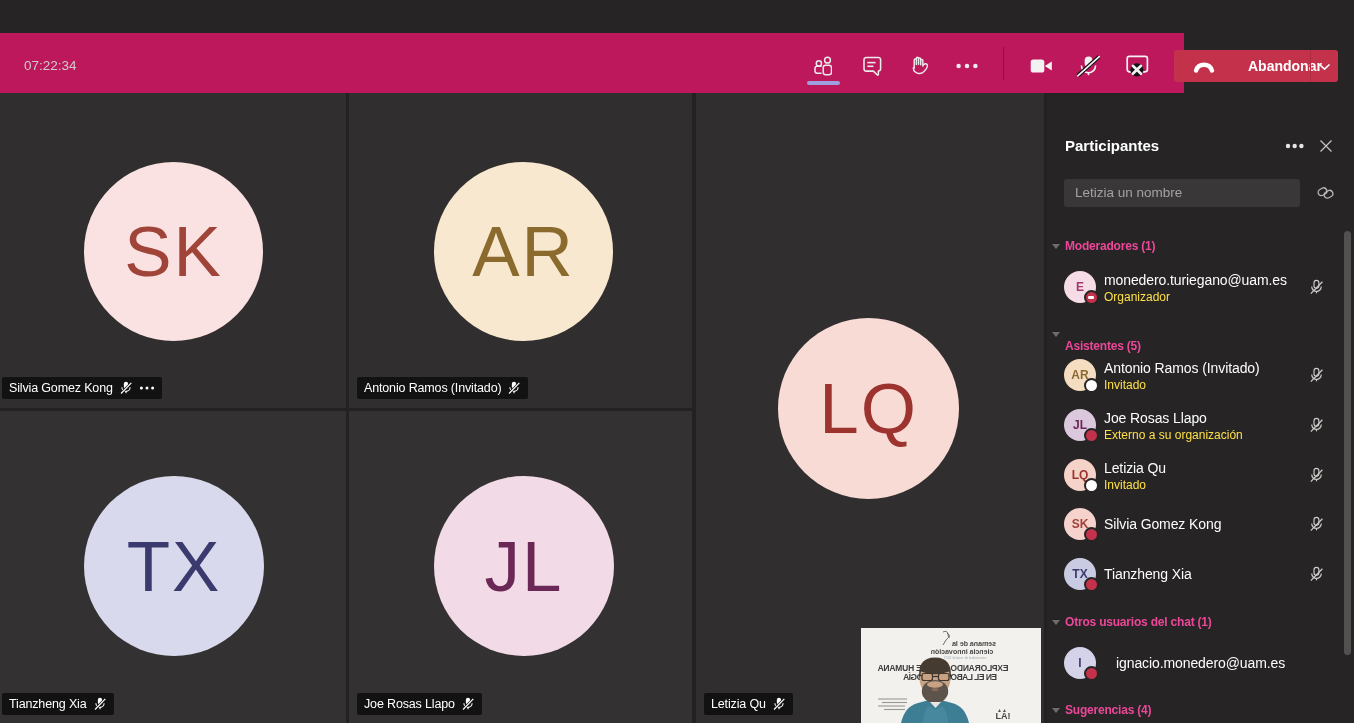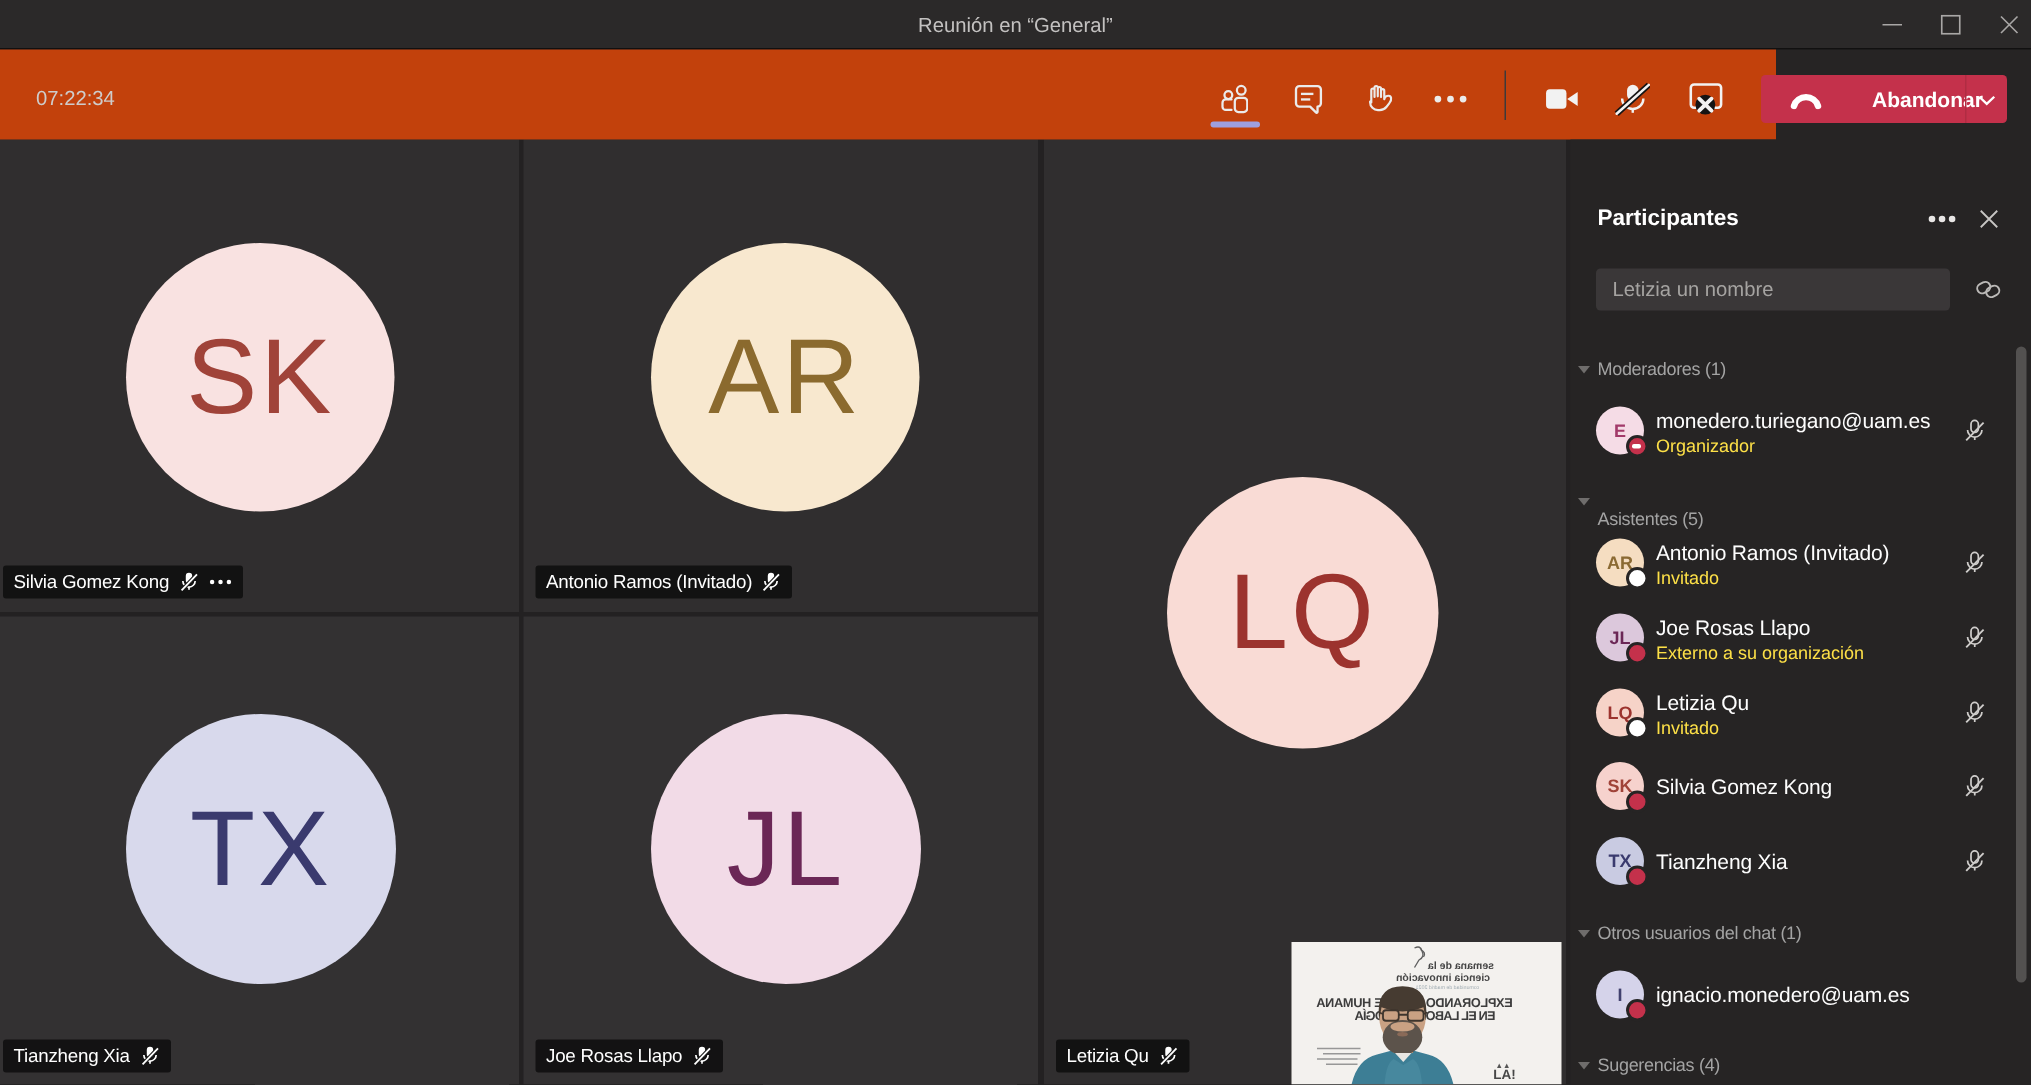--- a/index.html
+++ b/index.html
@@ -7,21 +7,21 @@
     font-family:"Liberation Sans", sans-serif; }
   .abs { position:absolute; }
   #app { position:relative; width:1354px; height:723px; }
 
   
   #titlebar { position:absolute; left:0; top:0; width:1354px; height:33px; background:#2b2929; border-bottom:1px solid #111010; }
   #title { position:absolute; left:0; right:0; top:0; height:33px; line-height:33px;
     text-align:center; color:#c3c1c0; font-size:13.5px; }
 
   
-  #toolbar { position:absolute; left:0; top:33px; width:1184px; height:60px; background:#c2410c; }
+  #toolbar { position:absolute; left:0; top:33px; width:1184px; height:60px; background:#be185d; }
   #clock { position:absolute; left:24px; color:#cecccb; font-size:13.5px; line-height:14px; top:26px; }
   .tbi { position:absolute; top:33px; width:24px; height:24px; margin-top:-12px; }
   #sep1 { position:absolute; left:1003px; top:14px; width:1px; height:33px; background:#3c3a3a; }
   #underline { position:absolute; left:807px; top:48px; width:33px; height:3.5px;
     border-radius:2px; background:#9e9fdf; }
 
   
   #abandon { position:absolute; left:1174px; top:17px; width:164px; height:32px;
     background:#c4314b; border-radius:3px; color:#fff; }
   #abandon .lbl { position:absolute; left:48px; top:8px; font-size:14px; font-weight:bold;margin-left:26px; }
@@ -33,21 +33,21 @@
   .circle { position:absolute; border-radius:50%; display:flex; align-items:center;
     justify-content:center; font-size:71px; letter-spacing:2px; }
   .nlabel { position:absolute; height:22px; background:rgba(12,12,12,0.82); border-radius:2px;
     display:flex; align-items:center; padding:0 7px; color:#fff; font-size:12.5px; letter-spacing:-0.15px; gap:6px; }
 
   
   #panel { position:absolute; left:1047px; top:93px; width:307px; height:564px; background:#262424; }
   #ptitle { position:absolute; left:18px; top:44px; font-size:15px; font-weight:bold; color:#fff; }
   #psearch { position:absolute; left:17px; top:86px; width:236px; height:28px; background:#3a3738;
     border-radius:3px; color:#a5a3a1; font-size:13.5px; line-height:28px; padding-left:11px; }
-  .shead { position:absolute; left:18px; font-size:12px; font-weight:normal; color:#a3a3a3; letter-spacing:-0.2px; }
+  .shead { position:absolute; left:18px; font-size:12px; font-weight:bold; color:#ec4899; letter-spacing:-0.2px; }
   .chev { position:absolute; left:5px; width:0; height:0; border-left:4.5px solid transparent;
     border-right:4.5px solid transparent; border-top:5px solid #6f6d6c; }
   .prow-name { position:absolute; left:57px; color:#fdfdfd; font-size:14px; letter-spacing:-0.1px; }
   .prow-sub { position:absolute; left:57px; color:#fde047; font-size:12px; }
   .pav { position:absolute; left:17px; width:32px; height:32px; border-radius:50%;
     display:flex; align-items:center; justify-content:center; font-size:12px; font-weight:bold; }
   .badge { position:absolute; width:15px; height:15px; border-radius:50%;
     border:2px solid #262424; }
   .pmic { position:absolute; left:261px; }
   #scrollbar { position:absolute; left:297px; top:138px; width:7px; height:424px;
@@ -144,32 +144,20 @@
             <line x1="61" y1="48" x2="58.5" y2="47"></line>
             <line x1="88" y1="48" x2="90.5" y2="47"></line>
           </g>
           <path d="M69 74 L74.5 80 L80 74 Z" fill="#e8e6e2"></path>
           <path d="M62 95 q1 -14 6 -17 l6.5 4 6.5 -4 q5 3 6 17 z" fill="#47889e"></path>
         </g>
       </svg>
     </div>
   </div>
 
-  <div id="titlebar">
-    <div id="title">Reunión en “General”</div>
-    <svg class="abs" style="left:1249px; top:4px;" width="25" height="25" viewBox="0 0 25 25">
-      <line x1="6" y1="12.5" x2="19" y2="12.5" stroke="#a9a7a6" stroke-width="1.1"></line>
-    </svg>
-    <svg class="abs" style="left:1288px; top:4px;" width="25" height="25" viewBox="0 0 25 25">
-      <rect x="6.5" y="6.5" width="12" height="12" fill="none" stroke="#a9a7a6" stroke-width="1.1"></rect>
-    </svg>
-    <svg class="abs" style="left:1327px; top:4px;" width="25" height="25" viewBox="0 0 25 25">
-      <path d="M7 7 L18 18 M18 7 L7 18" stroke="#a9a7a6" stroke-width="1.1"></path>
-    </svg>
-  </div>
 
   <div id="toolbar">
     <div id="clock">07:22:34</div>
     <div id="underline"></div>
     <div id="sep1"></div>
 
     <svg class="tbi" style="left:808px;" width="24" height="24" viewBox="0 0 24 24">
       <g fill="none" stroke="#ebebeb" stroke-width="1.5" stroke-linecap="round">
         <circle cx="10.9" cy="9.4" r="2.6"></circle>
         <circle cx="19.5" cy="6.2" r="2.9"></circle>
@@ -310,21 +298,21 @@
     <div class="prow-name" style="top:473px;">Tianzheng Xia</div>
     <svg class="pmic" style="top:473px;" width="17" height="17" viewBox="0 0 17 17">
         <use href="#micoff-g"></use>
       </svg>
 
     <div class="chev" style="top:527px;"></div>
     <div class="shead" style="top:522px;">Otros usuarios del chat (1)</div>
 
     <div class="pav" style="top:554px; background:#d5d3ea; color:#41416e;">I</div>
     <div class="badge" style="left:36.5px; top:573px; background:#c4314b;"></div>
-    <div class="prow-name" style="top:562px;">ignacio.monedero@uam.es</div>
+    <div class="prow-name" style="top:562px;margin-left:12px;">ignacio.monedero@uam.es</div>
 
     <div class="chev" style="top:615px;"></div>
     <div class="shead" style="top:610px;">Sugerencias (4)</div>
 
     <div id="scrollbar"></div>
   </div>
 
   <svg width="0" height="0" style="position:absolute;">
     <defs>
       <g id="micoff-g" fill="none" stroke="#cfcdcb" stroke-width="1.15">

